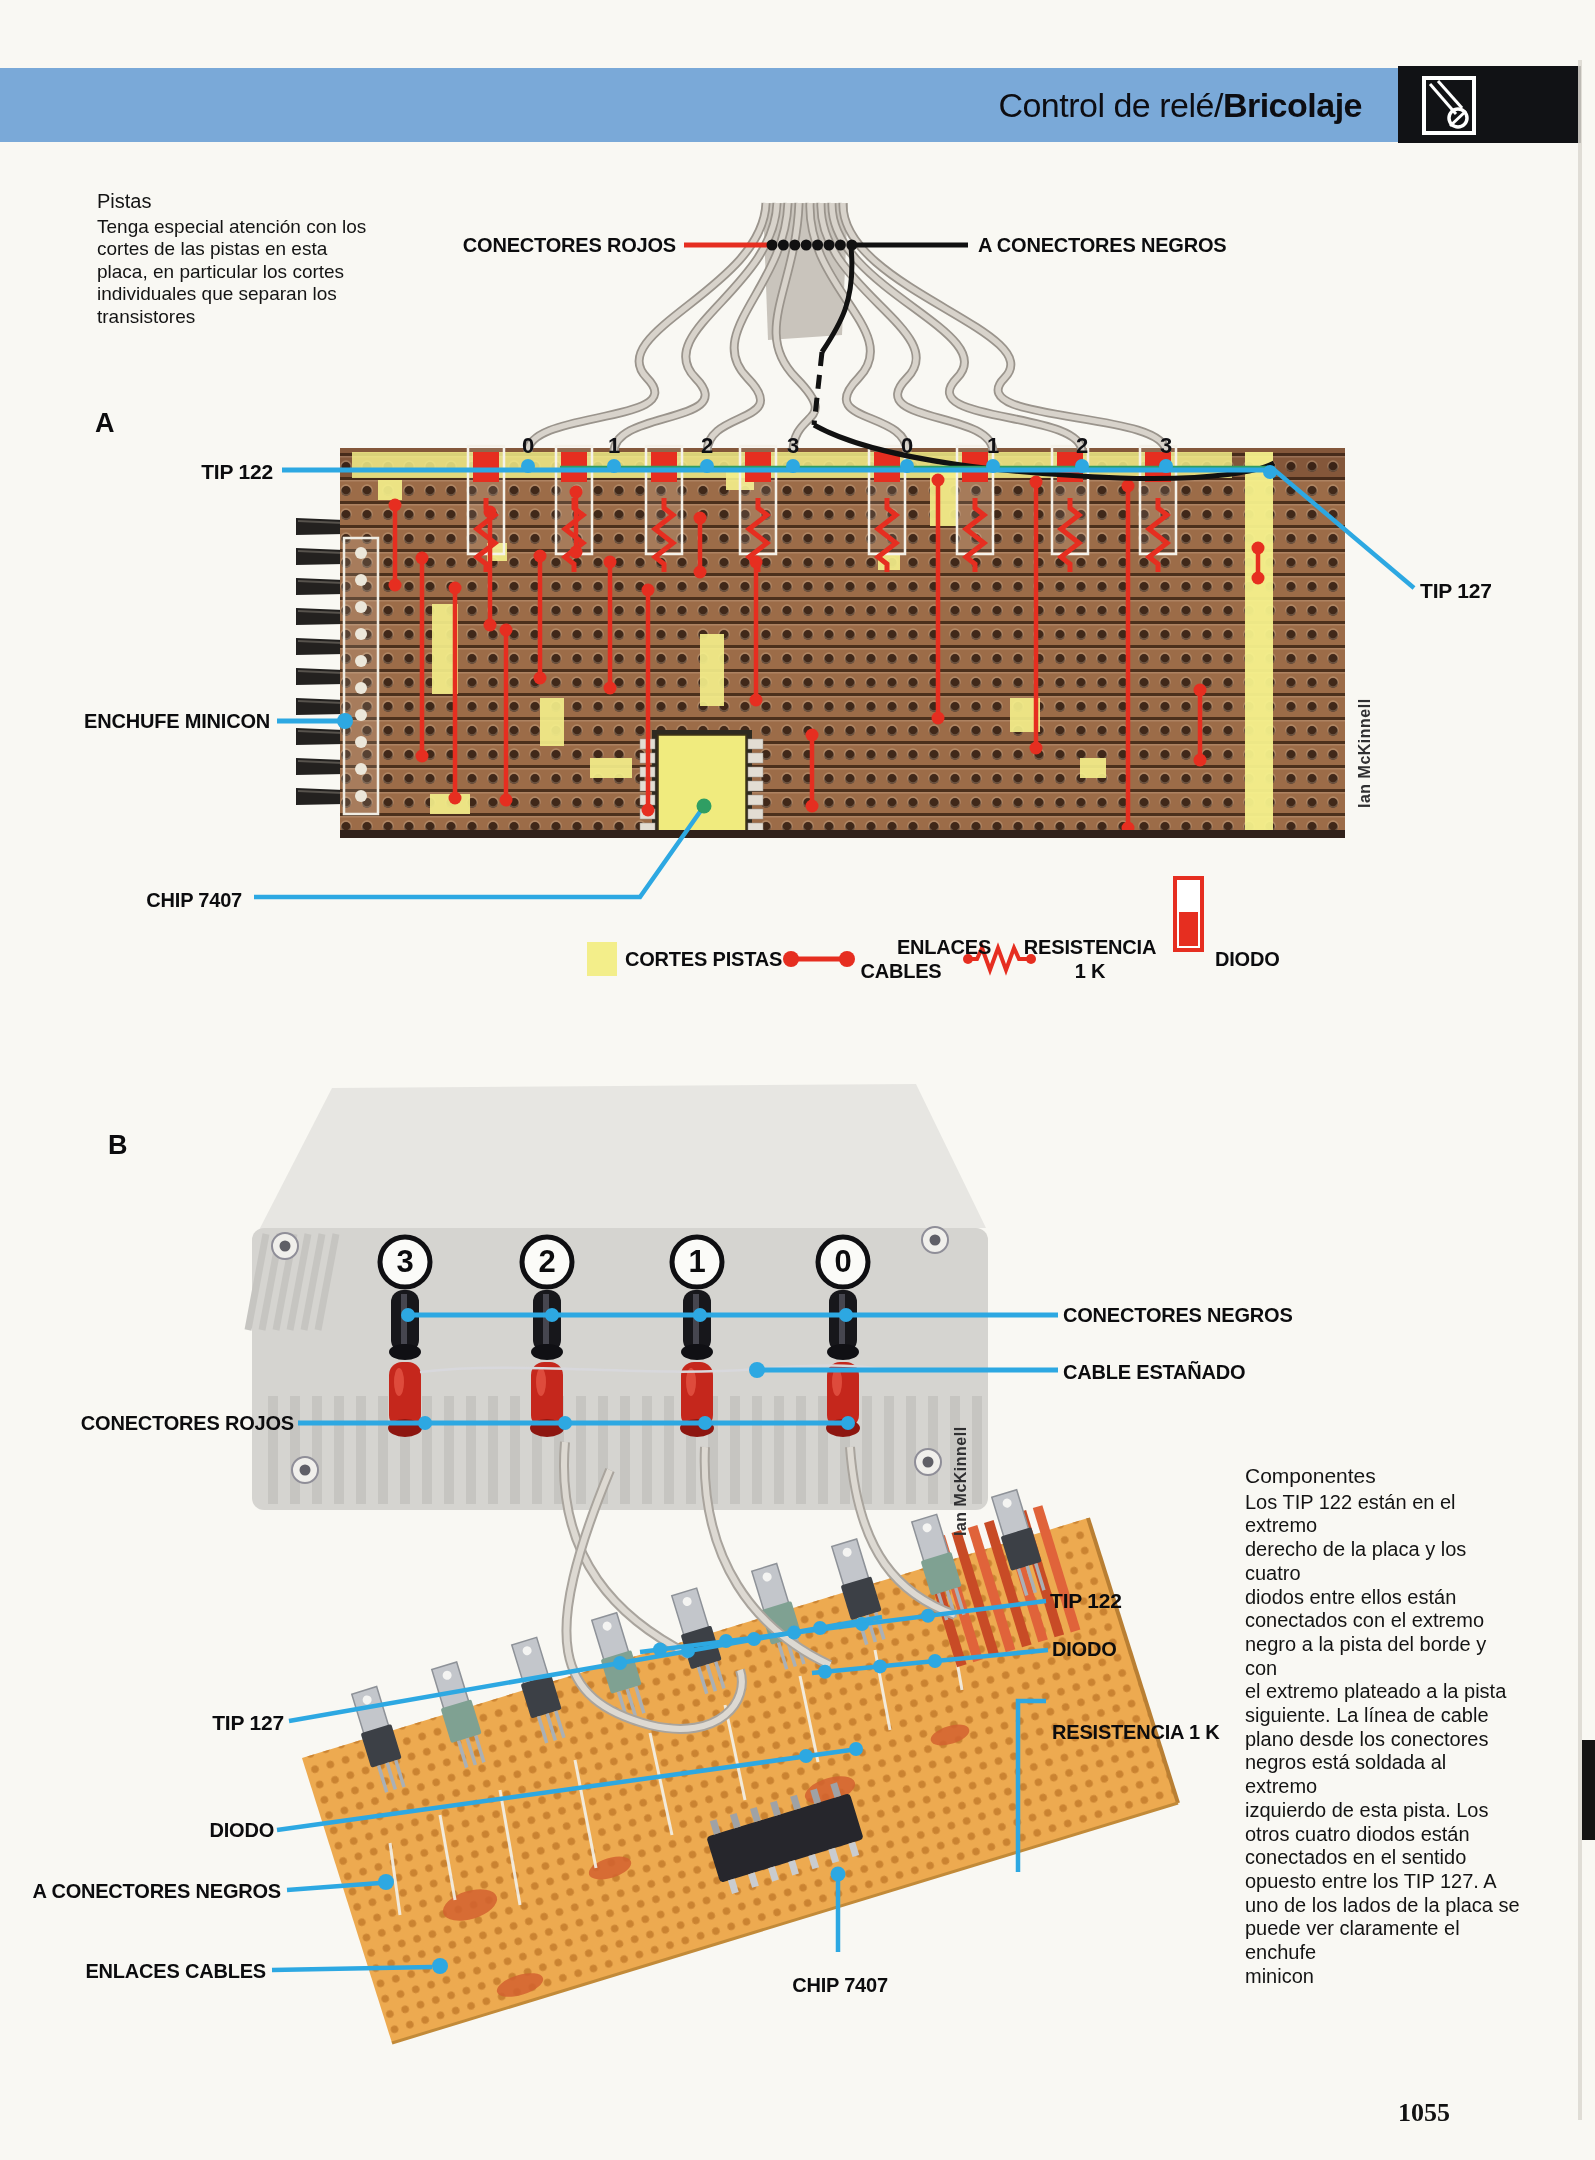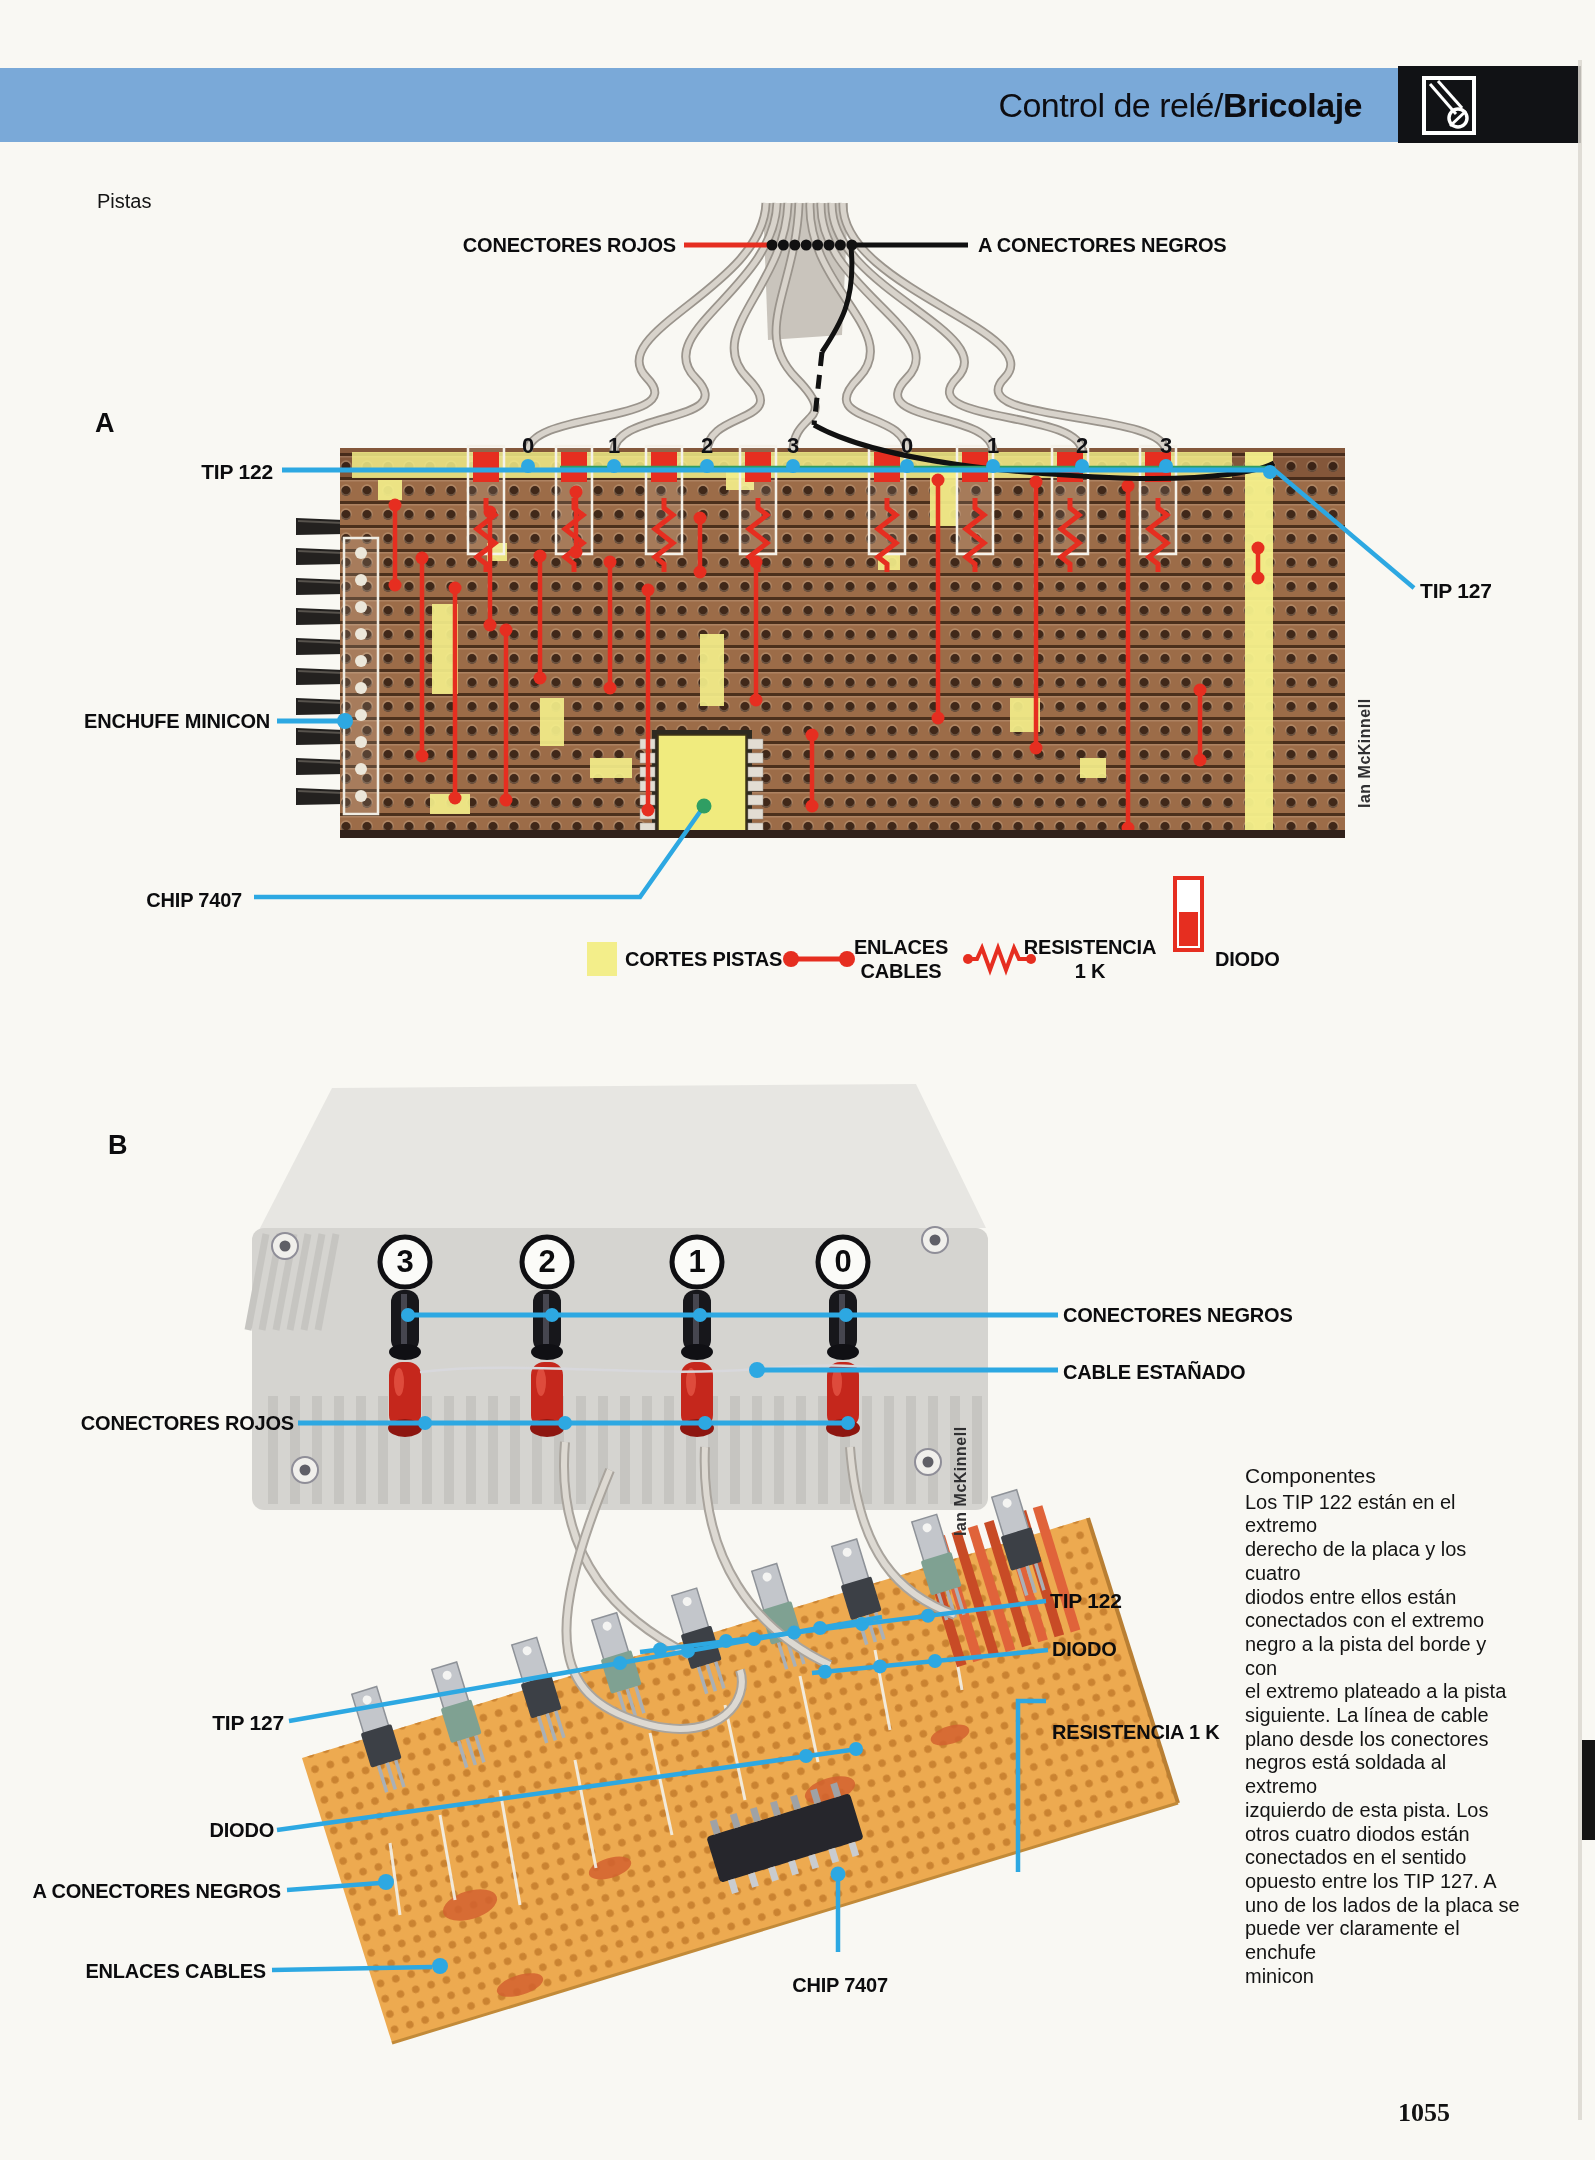--- a/index.html
+++ b/index.html
@@ -44,20 +44,25 @@
       <path d="M40,15 L64,42" stroke="#fff" stroke-width="3" fill="none"></path>
       <circle cx="60" cy="52" r="9" fill="none" stroke="#fff" stroke-width="3.5"></circle>
       <path d="M52,60 L68,45" stroke="#fff" stroke-width="3"></path>
     </svg>
   </div>
   <div class="edge-line"></div>
   <div class="edge-tab"></div>
 
   <div class="note" style="left:97px;top:190px;width:270px;">
     <span class="nh">Pistas</span>
+    <span class="body">Tenga especial atención con los
+cortes de las pistas en esta
+placa, en particular los cortes
+individuales que separan los
+transistores</span>
   </div>
 
   <svg id="art" width="1595" height="2160" viewBox="0 0 1595 2160">
     <defs>
       <pattern id="rowsA" width="21" height="24" patternUnits="userSpaceOnUse">
         <rect width="21" height="24" fill="none"></rect>
         <rect y="0" width="21" height="1.5" fill="rgba(255,235,210,0.18)"></rect>
         <rect y="21" width="21" height="3" fill="rgba(56,32,18,0.8)"></rect>
       </pattern>
       <pattern id="holesA" width="21" height="24" patternUnits="userSpaceOnUse">
@@ -578,21 +583,21 @@
       <span class="numA" style="left: 707px; top: 433px;">2</span>
       <span class="numA" style="left: 793px; top: 433px;">3</span>
       <span class="numA" style="left: 907px; top: 433px;">0</span>
       <span class="numA" style="left: 993px; top: 433px;">1</span>
       <span class="numA" style="left: 1082px; top: 433px;">2</span>
       <span class="numA" style="left: 1166px; top: 433px;">3</span>
     </div>
 
   <div class="legend-sq"></div>
   <div class="lbl la" style="left:625px;top:959px;">CORTES PISTAS</div>
-  <div class="lbl ca" style="left:901px;top:947px;">ENLACES</div>
+  <div class="lbl ca" style="left:944px;top:947px;">ENLACES</div>
   <div class="lbl ca" style="left:901px;top:971px;">CABLES</div>
   <div class="lbl ca" style="left:1090px;top:947px;">RESISTENCIA</div>
   <div class="lbl ca" style="left:1090px;top:971px;">1 K</div>
   <div class="lbl la" style="left:1215px;top:959px;">DIODO</div>
 
   <div id="dialNums">
       <span class="dialB" style="left: 405px; top: 1262px;">3</span>
       <span class="dialB" style="left: 547px; top: 1262px;">2</span>
       <span class="dialB" style="left: 697px; top: 1262px;">1</span>
       <span class="dialB" style="left: 843px; top: 1262px;">0</span>

